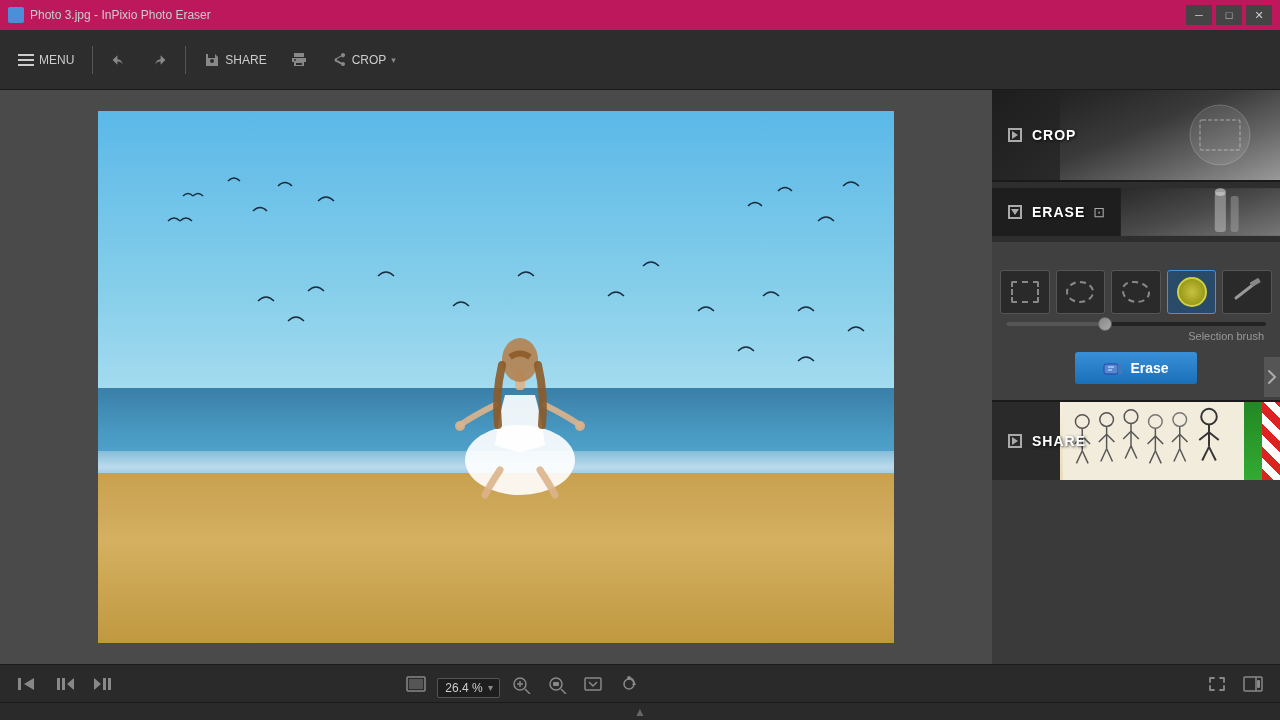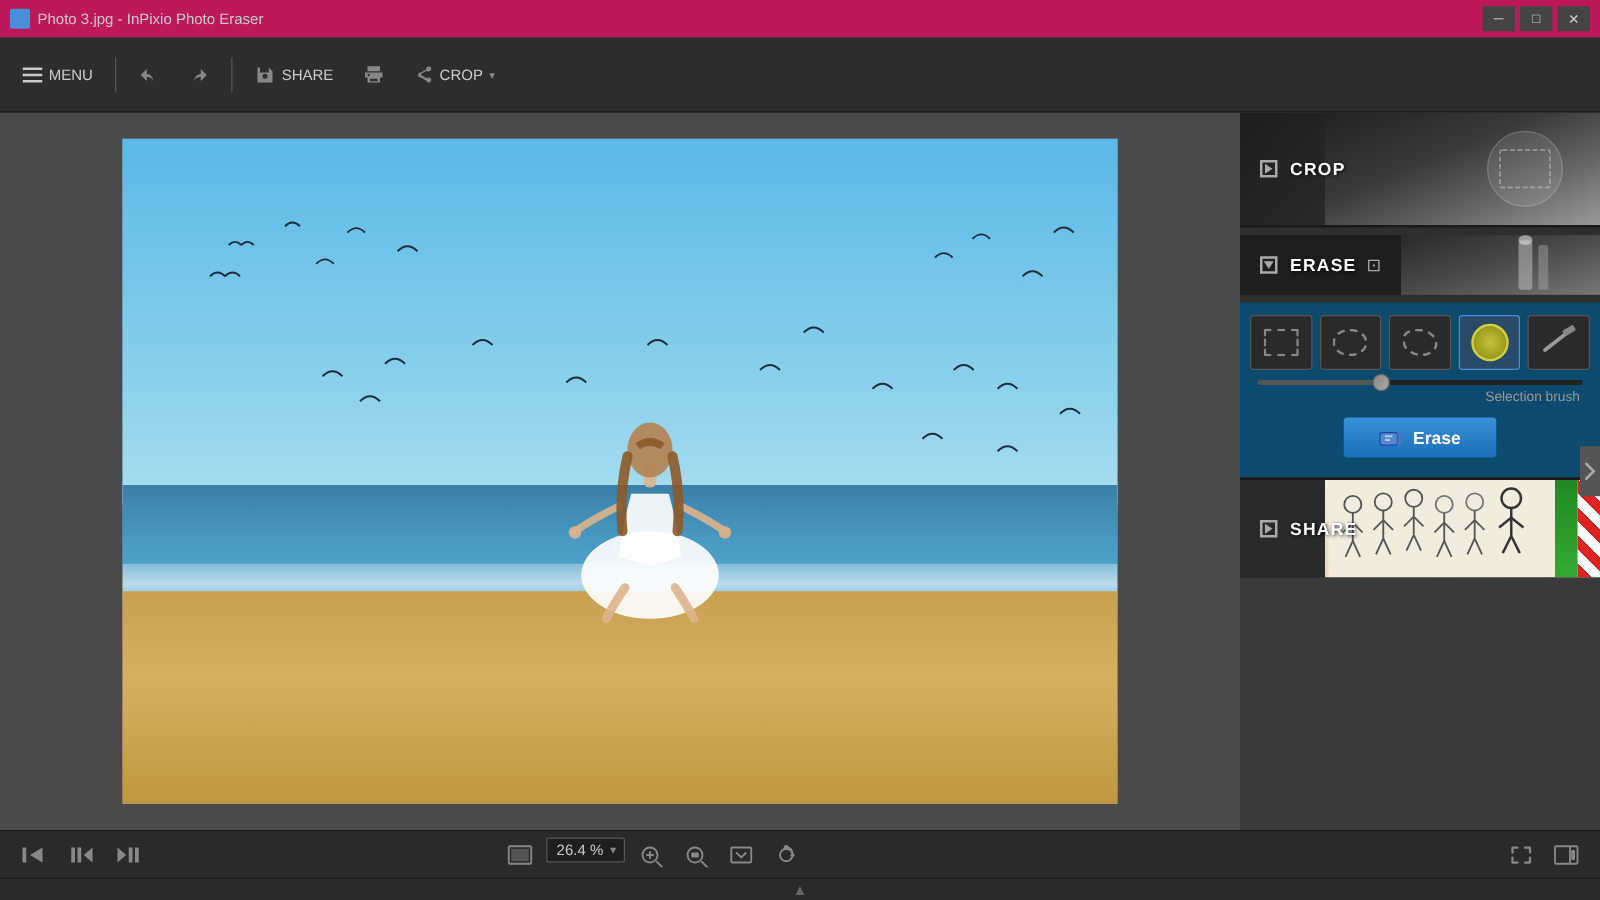--- a/index.html
+++ b/index.html
@@ -187,22 +187,22 @@
     }
     .erase-expand-icon {
       font-size: 16px;
       color: #aaa;
       margin-left: 6px;
       cursor: pointer;
     }
 
     
     .erase-tools {
-      padding: 10px 8px 6px 8px;
-      background: #0c4a6e;
+      padding: 28px 8px 6px 8px;
+      background: #404040;
     }
     .erase-tool-row {
       display: flex;
       align-items: center;
       gap: 6px;
       margin-bottom: 8px;
     }
     .tool-btn {
       width: 54px;
       height: 44px;
@@ -350,21 +350,21 @@
       border: none;
       color: #888;
       font-size: 18px;
       cursor: pointer;
       padding: 0 4px;
       display: flex;
       align-items: center;
     }
     .zoom-area {
       display: flex;
-      align-items: flex-start;
+      align-items: flex-end;
       gap: 6px;
       margin-left: auto;
       margin-right: auto;
     }
     .zoom-value-container {
       display: flex;
       align-items: center;
       background: #1e1e1e;
       border: 1px solid #555;
       padding: 2px 6px;

